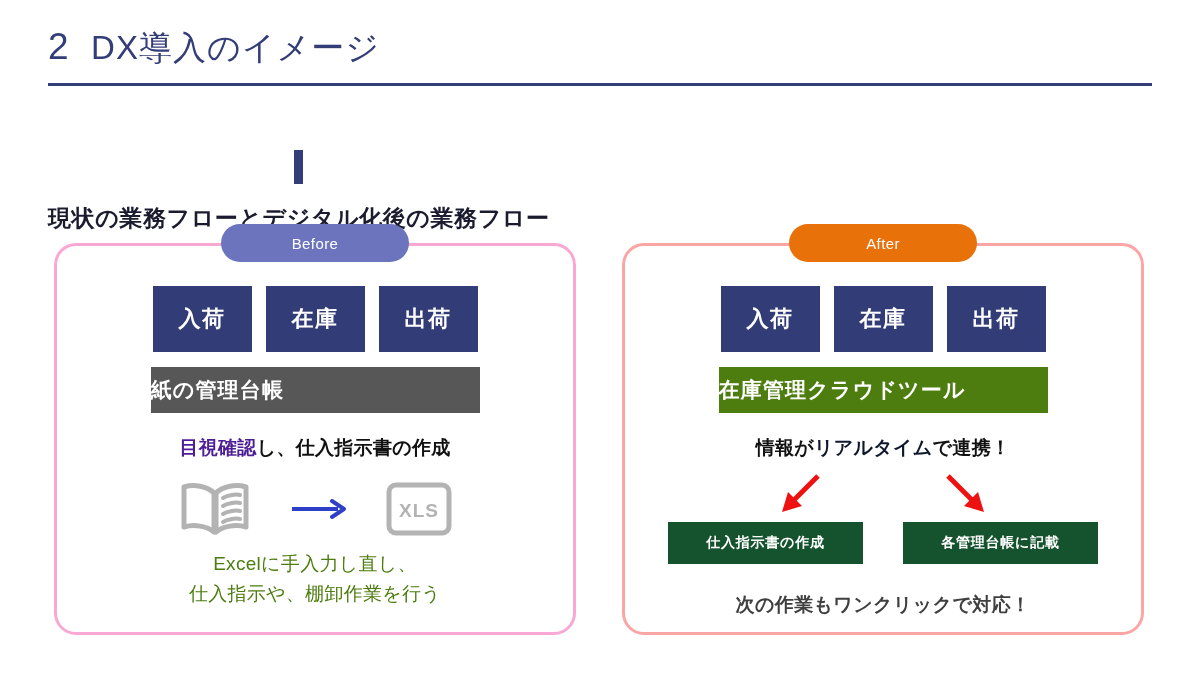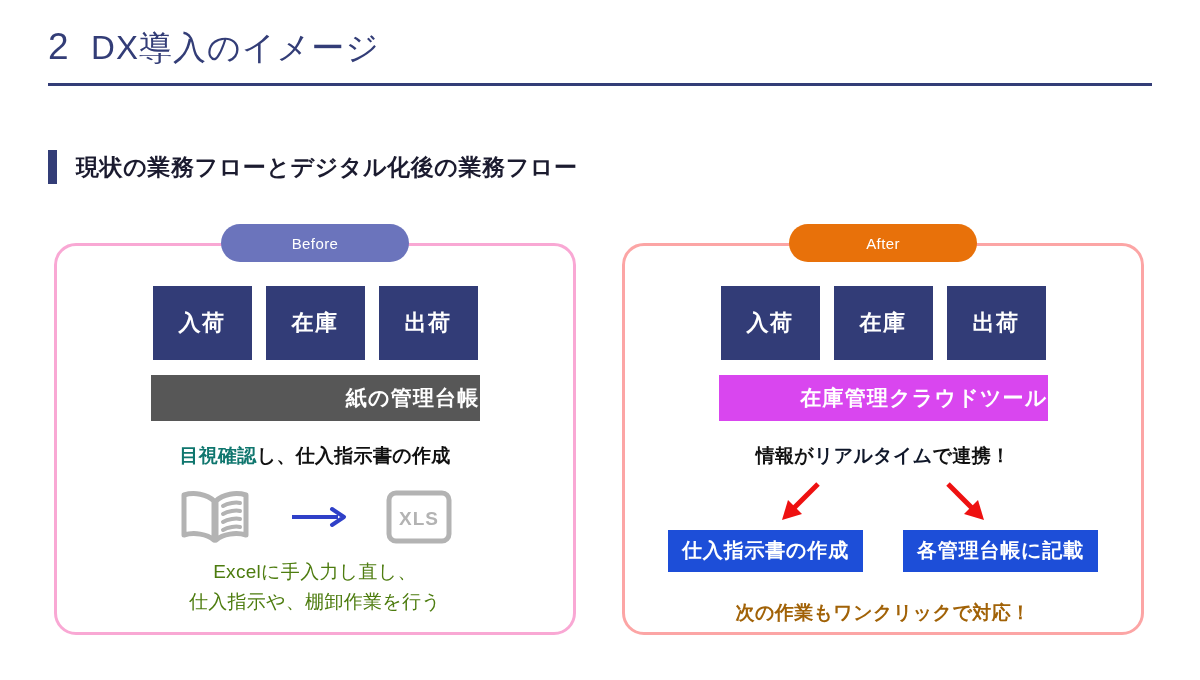--- a/index.html
+++ b/index.html
@@ -48,20 +48,21 @@
   }
 
   
   .section-row {
     position: absolute;
     left: 48px;
     top: 150px;
     display: flex;
     align-items: center;
     gap: 19px;
+    flex-direction: column;
   }
   .section-bar {
     width: 9px;
     height: 34px;
     background: #333d77;
   }
   .section-title {
     font-size: 23px;
     font-weight: bold;
     color: #1b1b2f;
@@ -116,58 +117,58 @@
   }
 
   
   .stage-row {
     display: flex;
     gap: 14px;
     margin-top: 40px;
   }
   .stage-box {
     width: 99px;
-    height: 74px;
+    height: 66px;
     background: #323c77;
     color: #ffffff;
     display: flex;
     align-items: center;
     justify-content: center;
     font-size: 22px;
     font-weight: bold;
     letter-spacing: 1.5px;
   }
 
   
   .system-bar {
     margin-top: 15px;
     width: 329px;
     height: 46px;
     display: flex;
     align-items: center;
-    justify-content: flex-end;
+    justify-content: flex-start;
     color: #ffffff;
     font-size: 21px;
     font-weight: bold;
     letter-spacing: 1.2px;
   }
   .bar-gray   { background: #575757; }
-  .bar-orange { background: #d946ef; }
+  .bar-orange { background: #4d7c0f; }
 
   
   .caption {
     margin-top: 21px;
     font-size: 19px;
     font-weight: bold;
     color: #111111;
     letter-spacing: 0.3px;
     text-align: center;
     line-height: 1.45;
   }
-  .hl-blue { color: #0f766e; }
+  .hl-blue { color: #4c1d95; }
   .hl-red  { color: #0f172a; }
 
   
   .icon-row {
     margin-top: 19px;
     display: flex;
     align-items: center;
     justify-content: center;
     gap: 38px;
   }
@@ -195,34 +196,34 @@
   .output-row {
     margin-top: 2px;
     width: 100%;
     display: flex;
     justify-content: center;
     gap: 40px;
   }
   .output-box {
     width: 195px;
     height: 42px;
-    background: #1d4ed8;
+    background: #14532d;
     color: #ffffff;
     display: flex;
     align-items: center;
     justify-content: center;
-    font-size: 20px;
+    font-size: 14px;
     font-weight: bold;
     letter-spacing: 0.8px;
   }
   .after-bottom {
     margin-top: 28px;
     font-size: 19px;
     font-weight: bold;
-    color: #a16207;
+    color: #404040;
     text-align: center;
     letter-spacing: 0.4px;
   }
 </style>
 </head>
 <body>
 
 <div class="slide-header">
   <div class="title-row">
     <span class="title-number">2</span>

